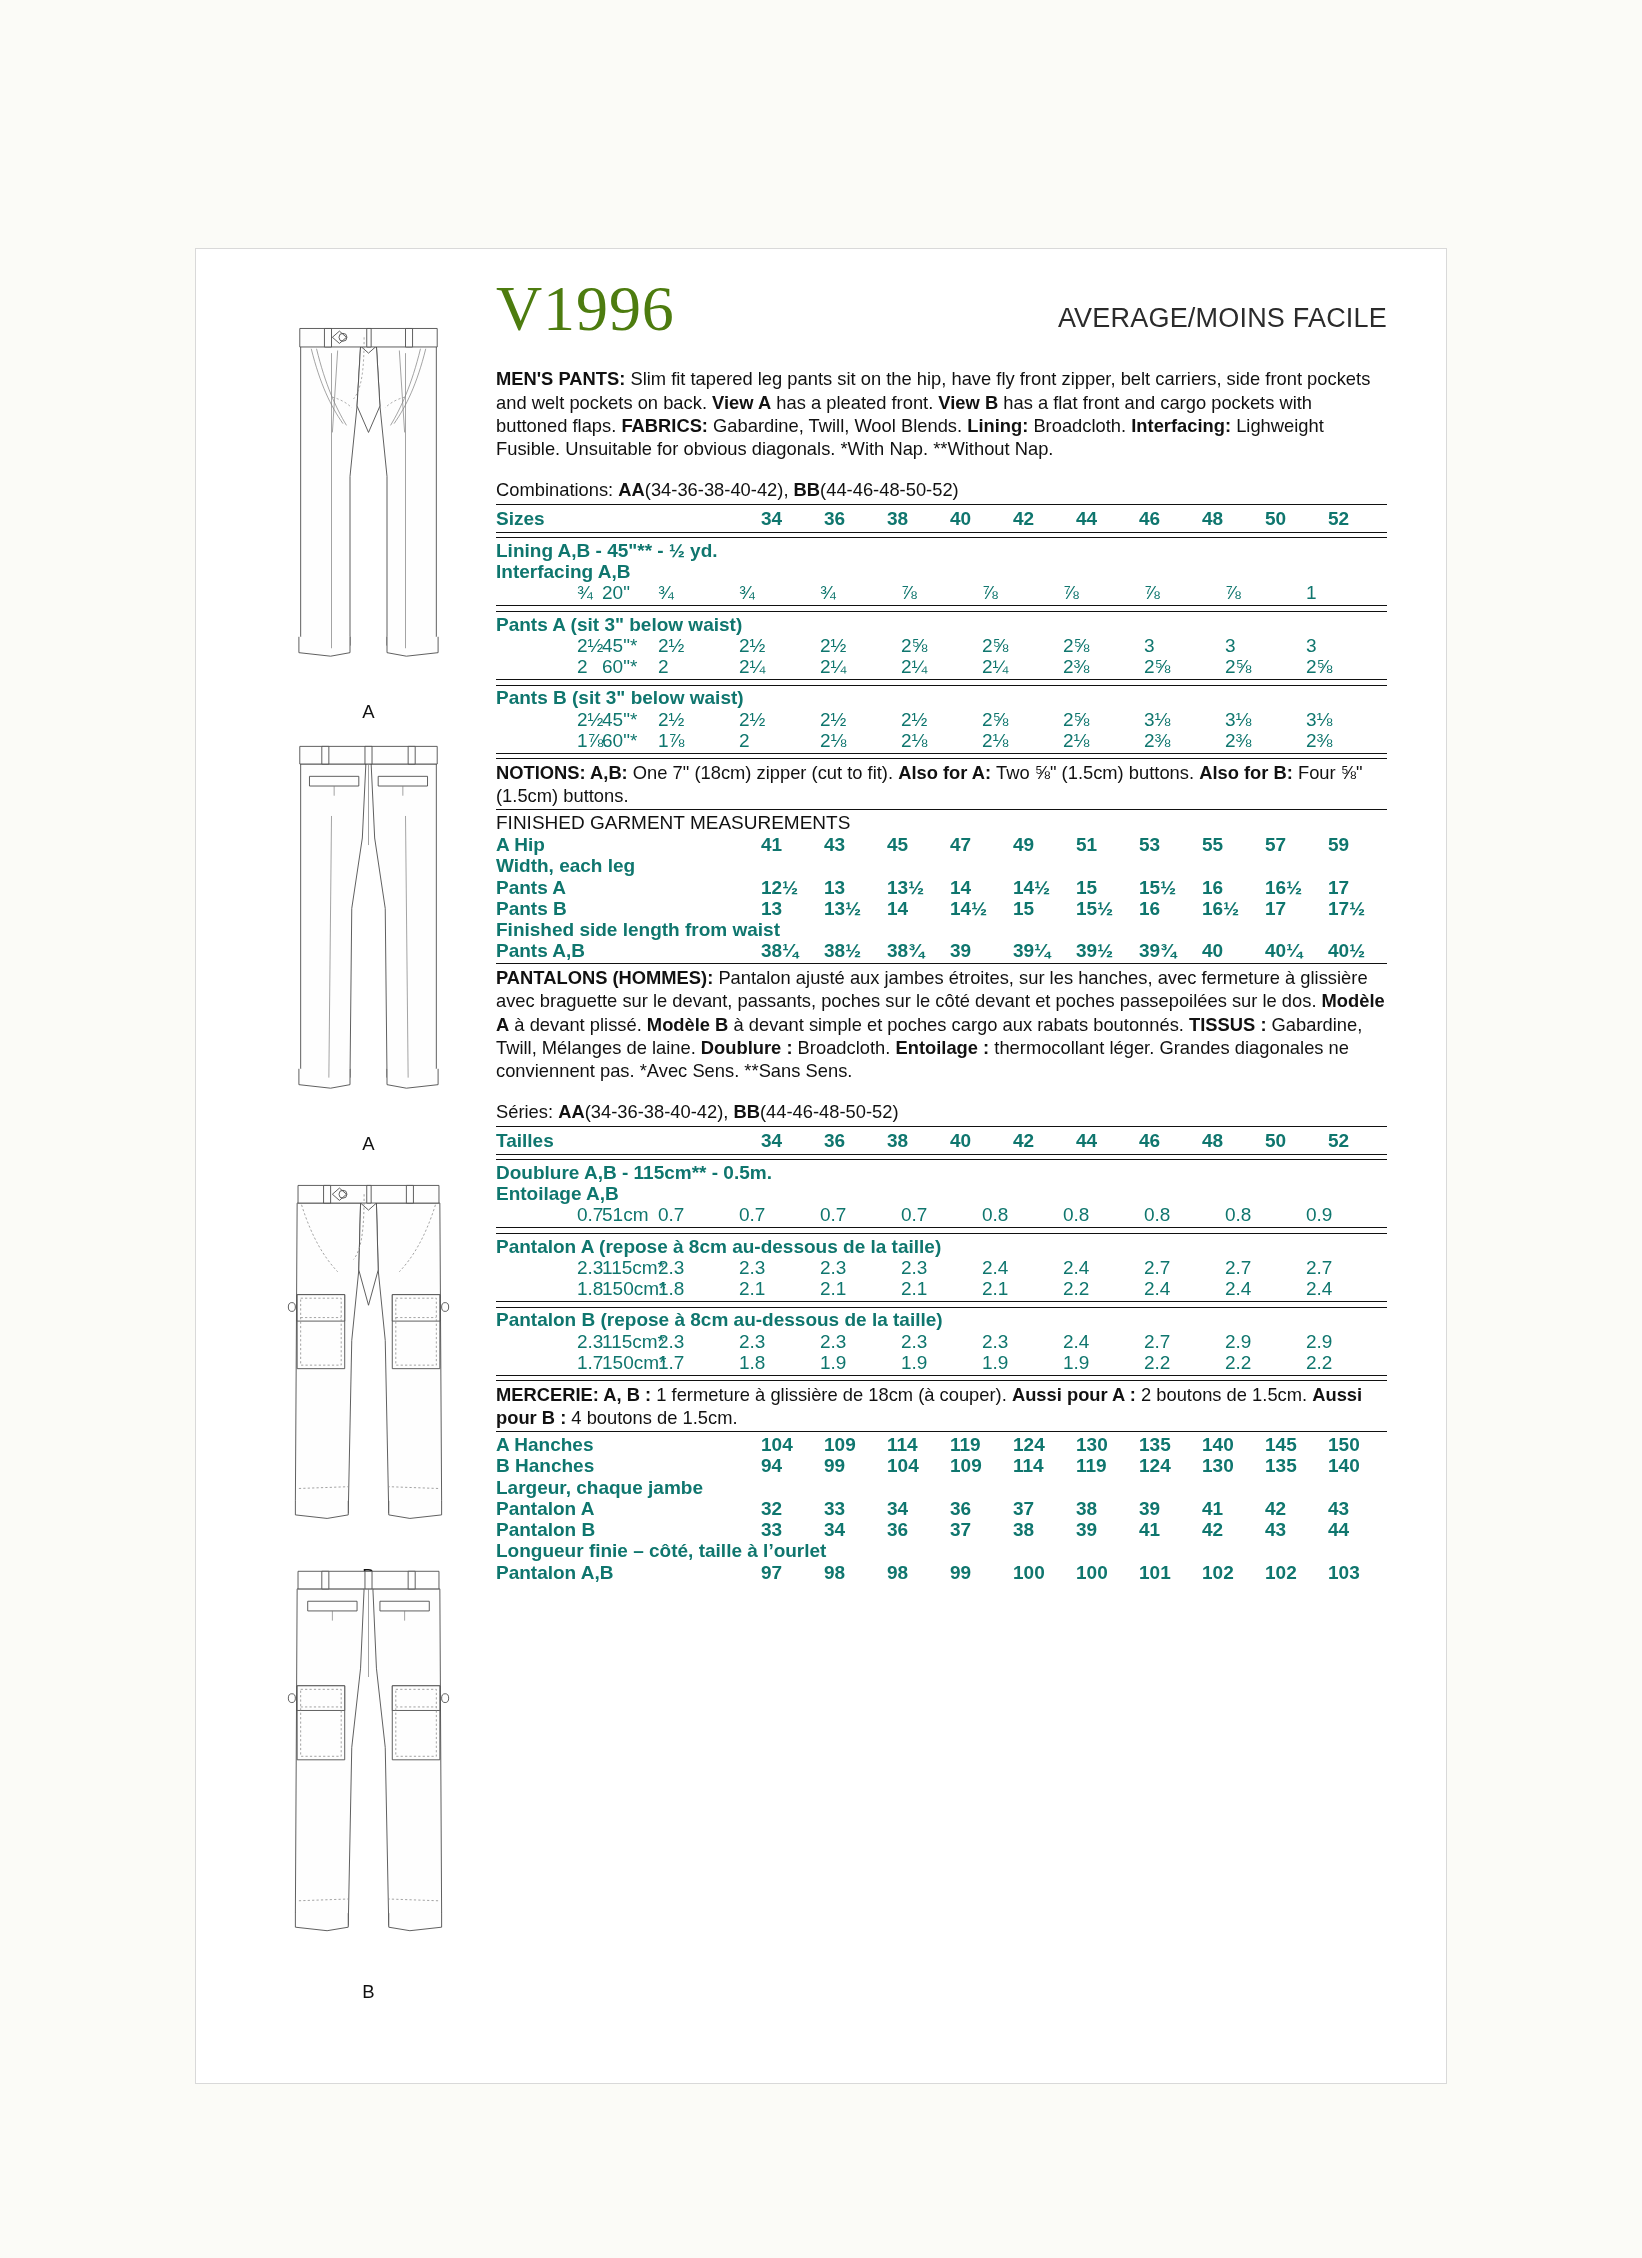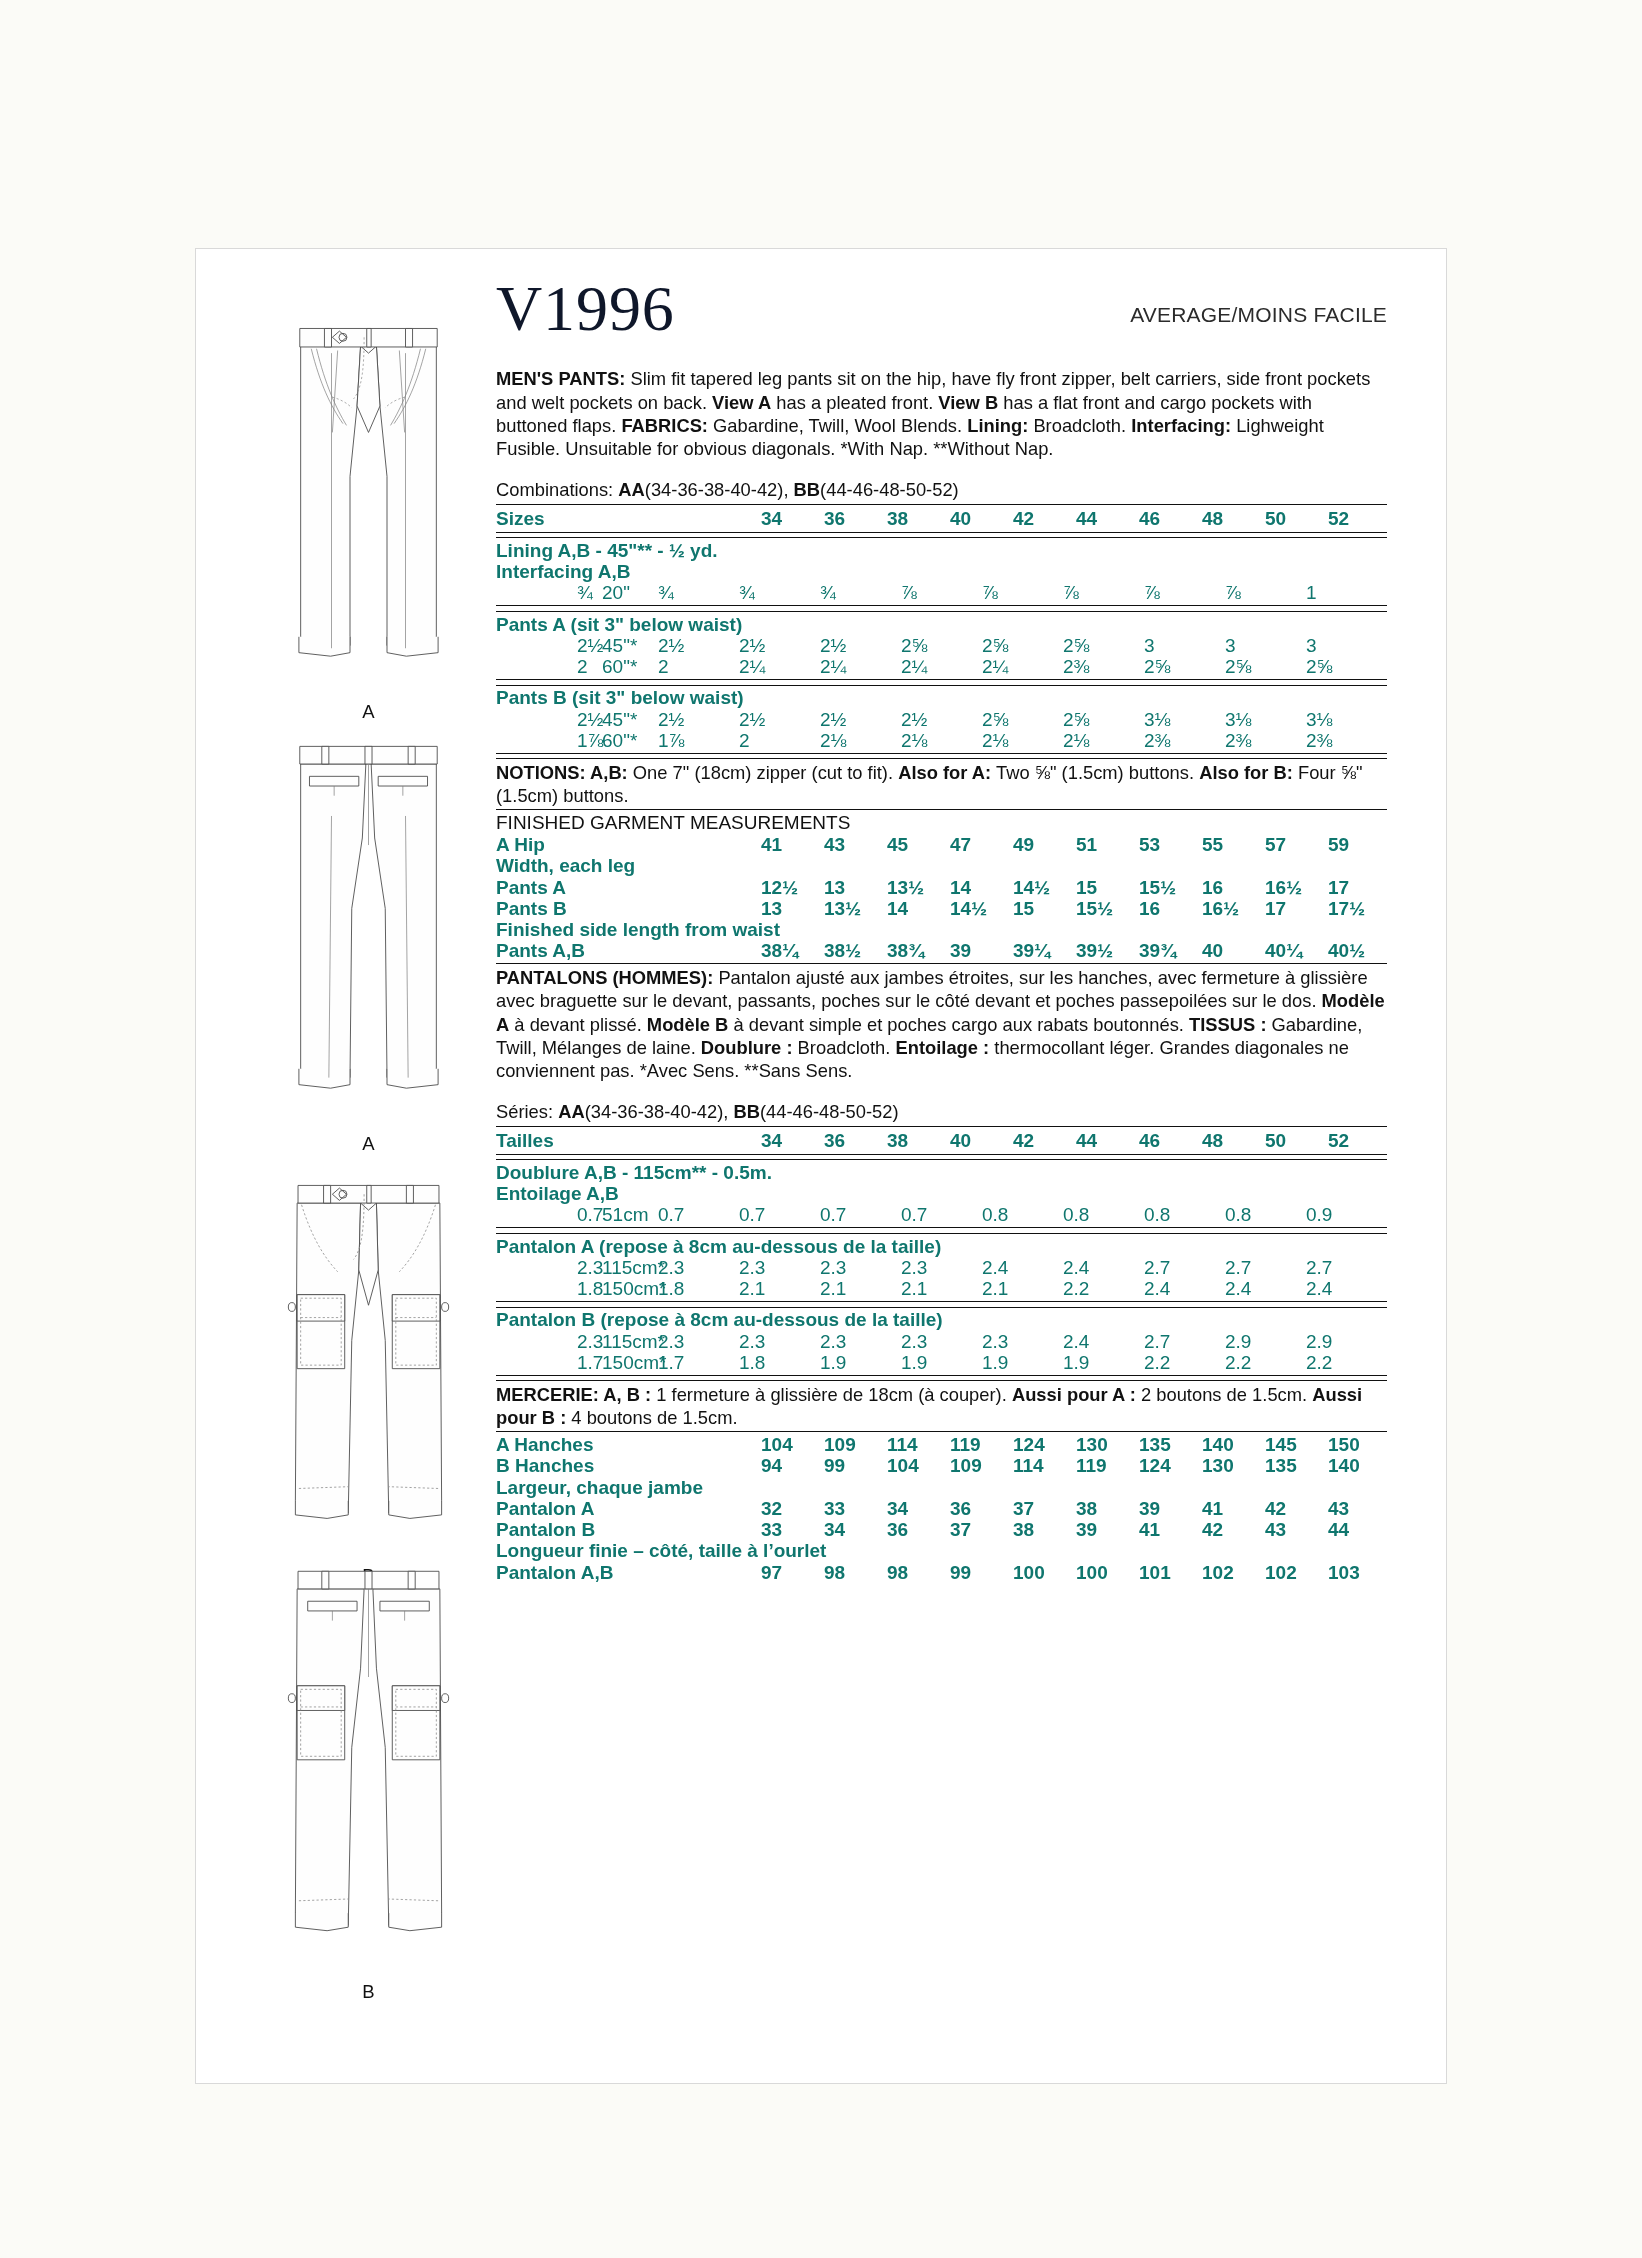--- a/index.html
+++ b/index.html
@@ -33,25 +33,25 @@
   .i4{top:1278px;}
 
   
   .content{
     position:absolute;left:300px;top:35px;width:891px;
   }
   .hdr{position:relative;height:64px;}
   .patnum{
     position:absolute;left:0;top:-7px;
     font-family:"Liberation Serif", serif;
-    font-size:64px;letter-spacing:0.9px;color:#0f172a;line-height:1;
+    font-size:64px;letter-spacing:0.9px;color:#4d7c0f;line-height:1;
   }
   .difficulty{
     position:absolute;right:0;top:19.4px;
-    font-size:21px;color:#2b2b2b;letter-spacing:0.2px;
+    font-size:27px;color:#2b2b2b;letter-spacing:0.2px;
     font-family:"Liberation Sans", sans-serif;
   }
 
   .desc{
     font-size:19px;line-height:1.22;color:#111;
     margin-top:19.4px;
     text-align:left;
     font-stretch:condensed;
     font-family:"Liberation Sans Narrow","Liberation Sans",sans-serif;
     transform:scaleX(.965);transform-origin:left top;

